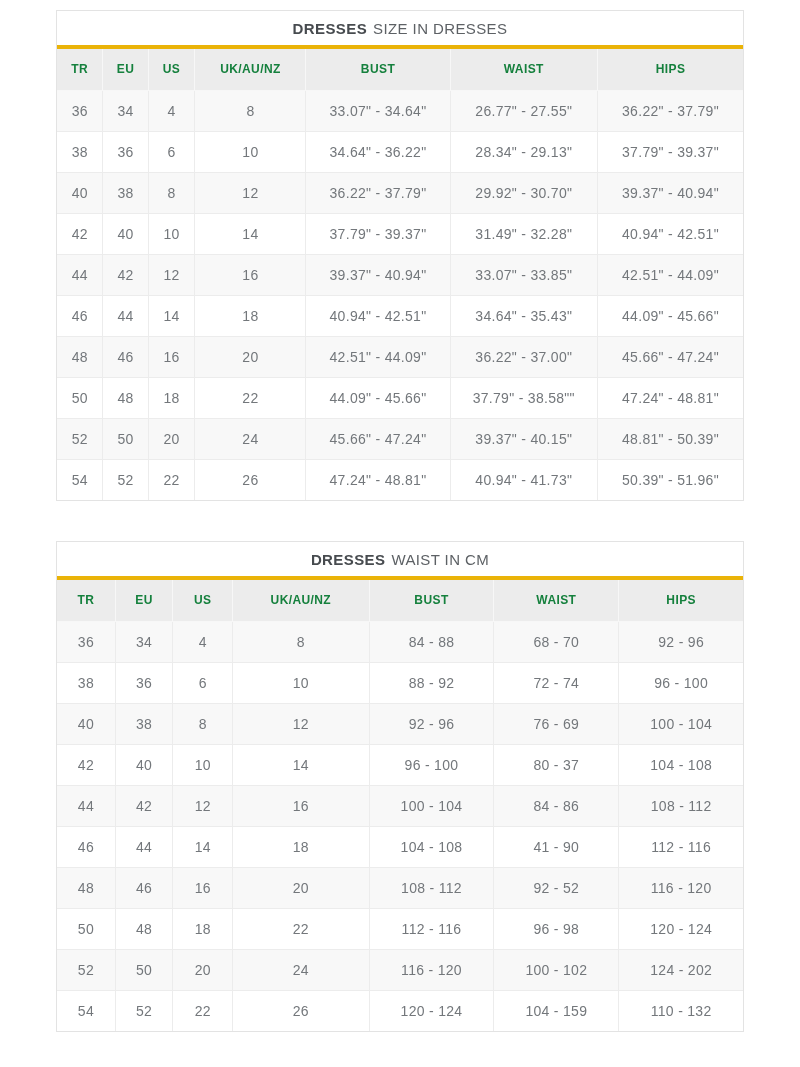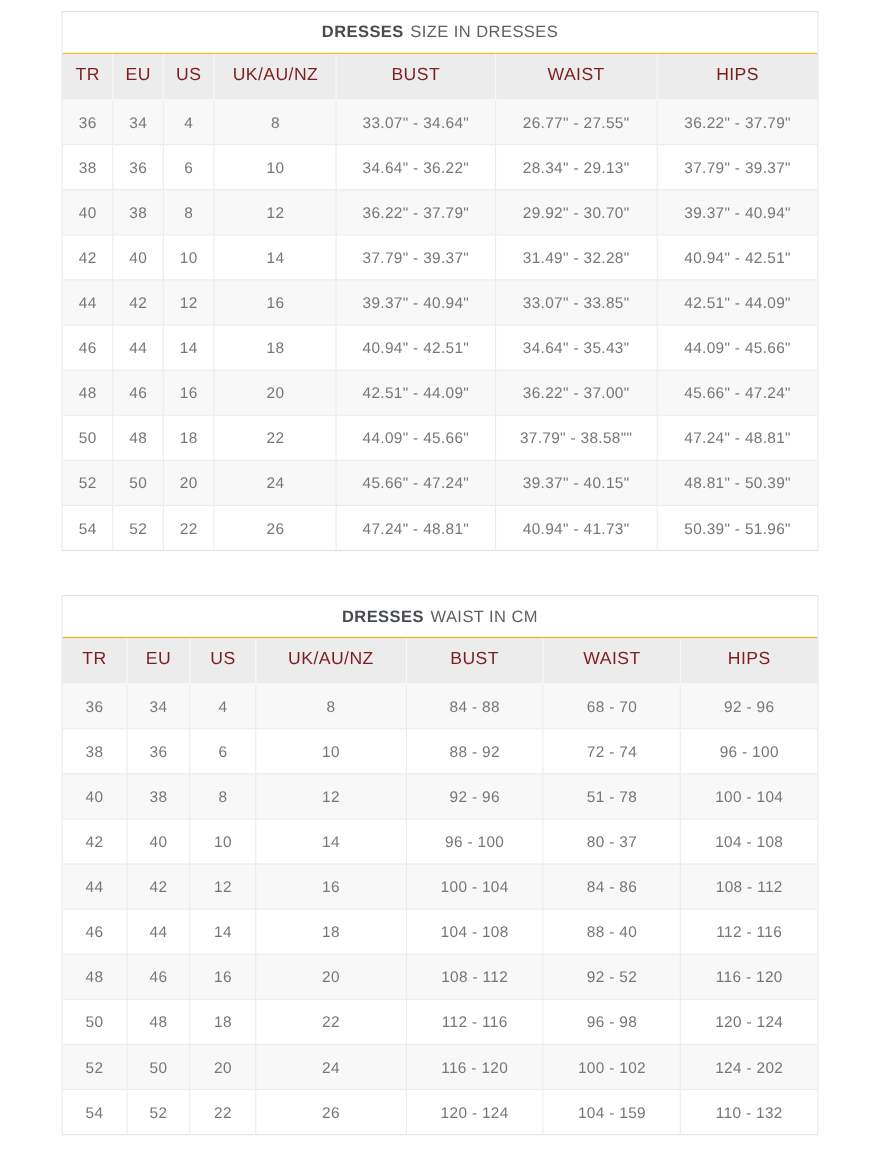--- a/index.html
+++ b/index.html
@@ -17,40 +17,40 @@
   .table-wrap + .table-wrap { margin-top: 40px; }
 
   .table-title {
     height: 38px;
     display: flex;
     align-items: center;
     justify-content: center;
     font-size: 15px;
     letter-spacing: 0.4px;
     color: #5d6165;
-    border-bottom: 1px solid #eab308;
+    border-bottom: 4px solid #eab308;
     background: #ffffff;
   }
   .table-title .bold {
     font-weight: bold;
     color: #474b4f;
     margin-right: 6px;
   }
 
   table.size-table {
     width: 100%;
     border-collapse: collapse;
     table-layout: fixed;
   }
   table.size-table th {
     background: #ececec;
     height: 41px;
-    font-weight: normal;
-    font-size: 16px;
-    color: #7f1d1d;
+    font-weight: bold;
+    font-size: 12px;
+    color: #15803d;
     letter-spacing: 0.4px;
     border: 1px solid #f7f7f7;
     border-top: none;
     text-align: center;
     vertical-align: middle;
   }
   table.size-table td {
     height: 41px;
     font-size: 14px;
     color: #73777b;
@@ -235,21 +235,21 @@
             <td>88 - 92</td>
             <td>72 - 74</td>
             <td>96 - 100</td>
           </tr>
           <tr>
             <td>40</td>
             <td>38</td>
             <td>8</td>
             <td>12</td>
             <td>92 - 96</td>
-            <td>51 - 78</td>
+            <td>76 - 69</td>
             <td>100 - 104</td>
           </tr>
           <tr>
             <td>42</td>
             <td>40</td>
             <td>10</td>
             <td>14</td>
             <td>96 - 100</td>
             <td>80 - 37</td>
             <td>104 - 108</td>
@@ -262,21 +262,21 @@
             <td>100 - 104</td>
             <td>84 - 86</td>
             <td>108 - 112</td>
           </tr>
           <tr>
             <td>46</td>
             <td>44</td>
             <td>14</td>
             <td>18</td>
             <td>104 - 108</td>
-            <td>88 - 40</td>
+            <td>41 - 90</td>
             <td>112 - 116</td>
           </tr>
           <tr>
             <td>48</td>
             <td>46</td>
             <td>16</td>
             <td>20</td>
             <td>108 - 112</td>
             <td>92 - 52</td>
             <td>116 - 120</td>

